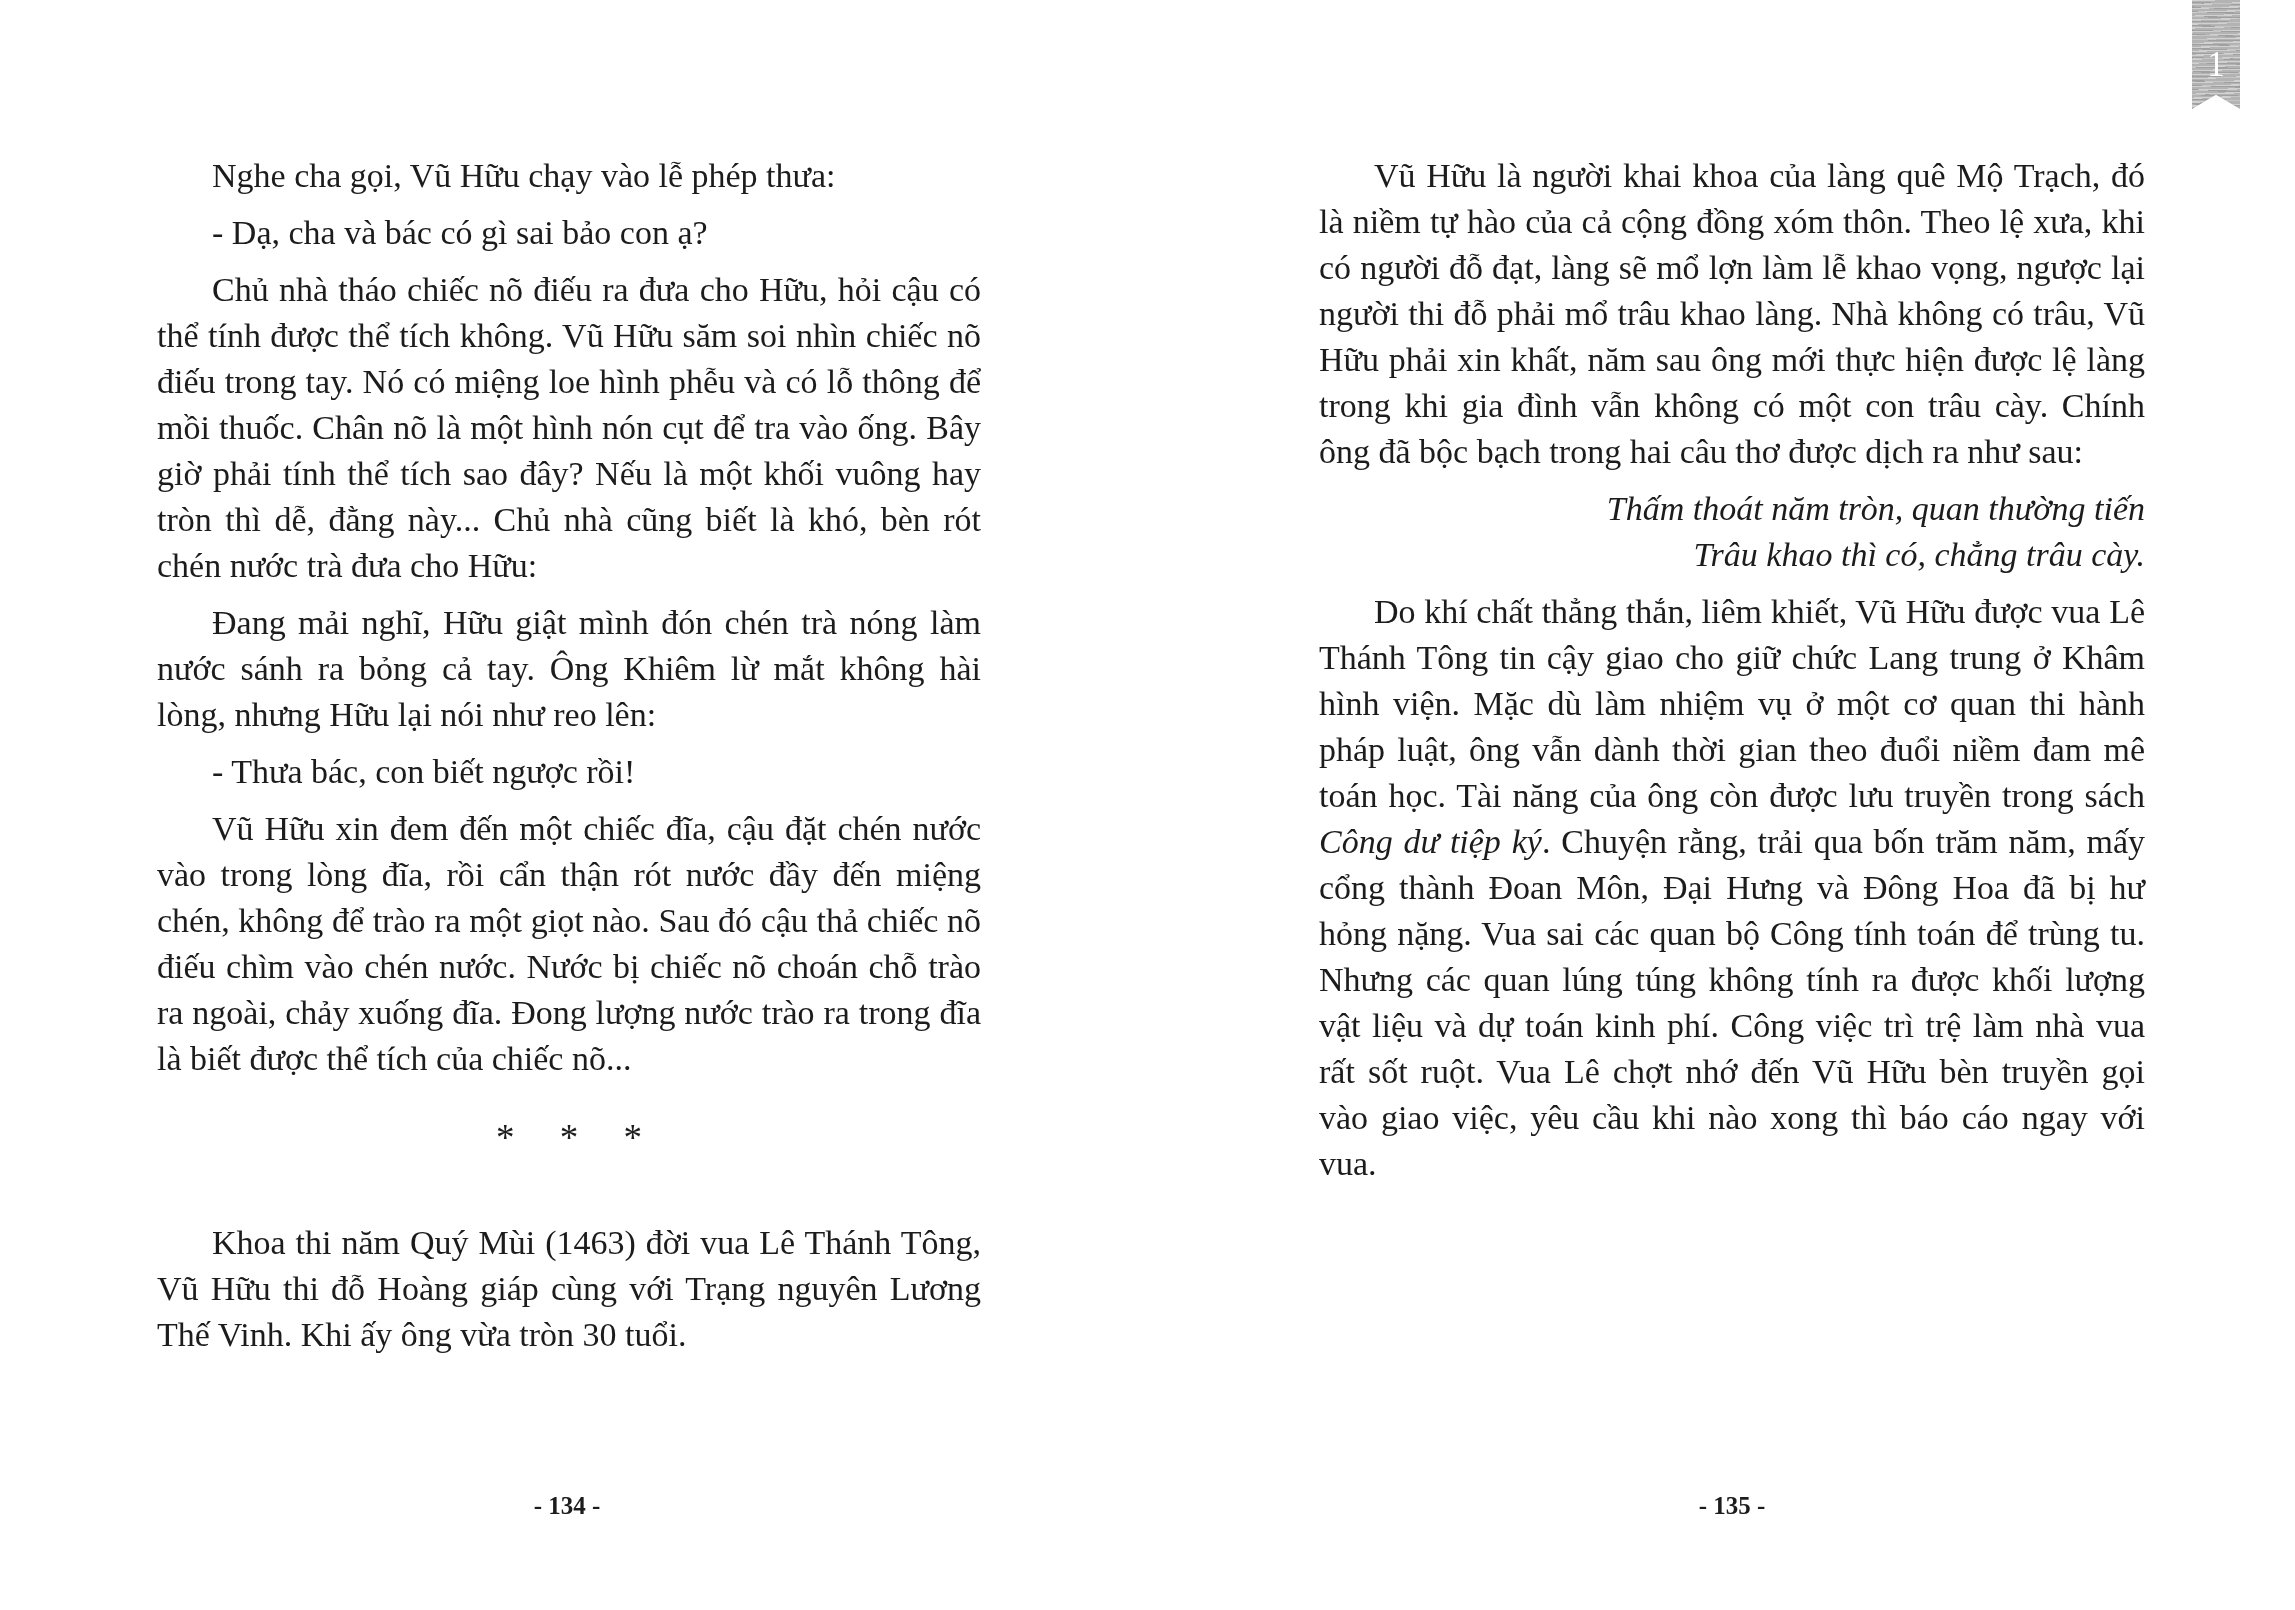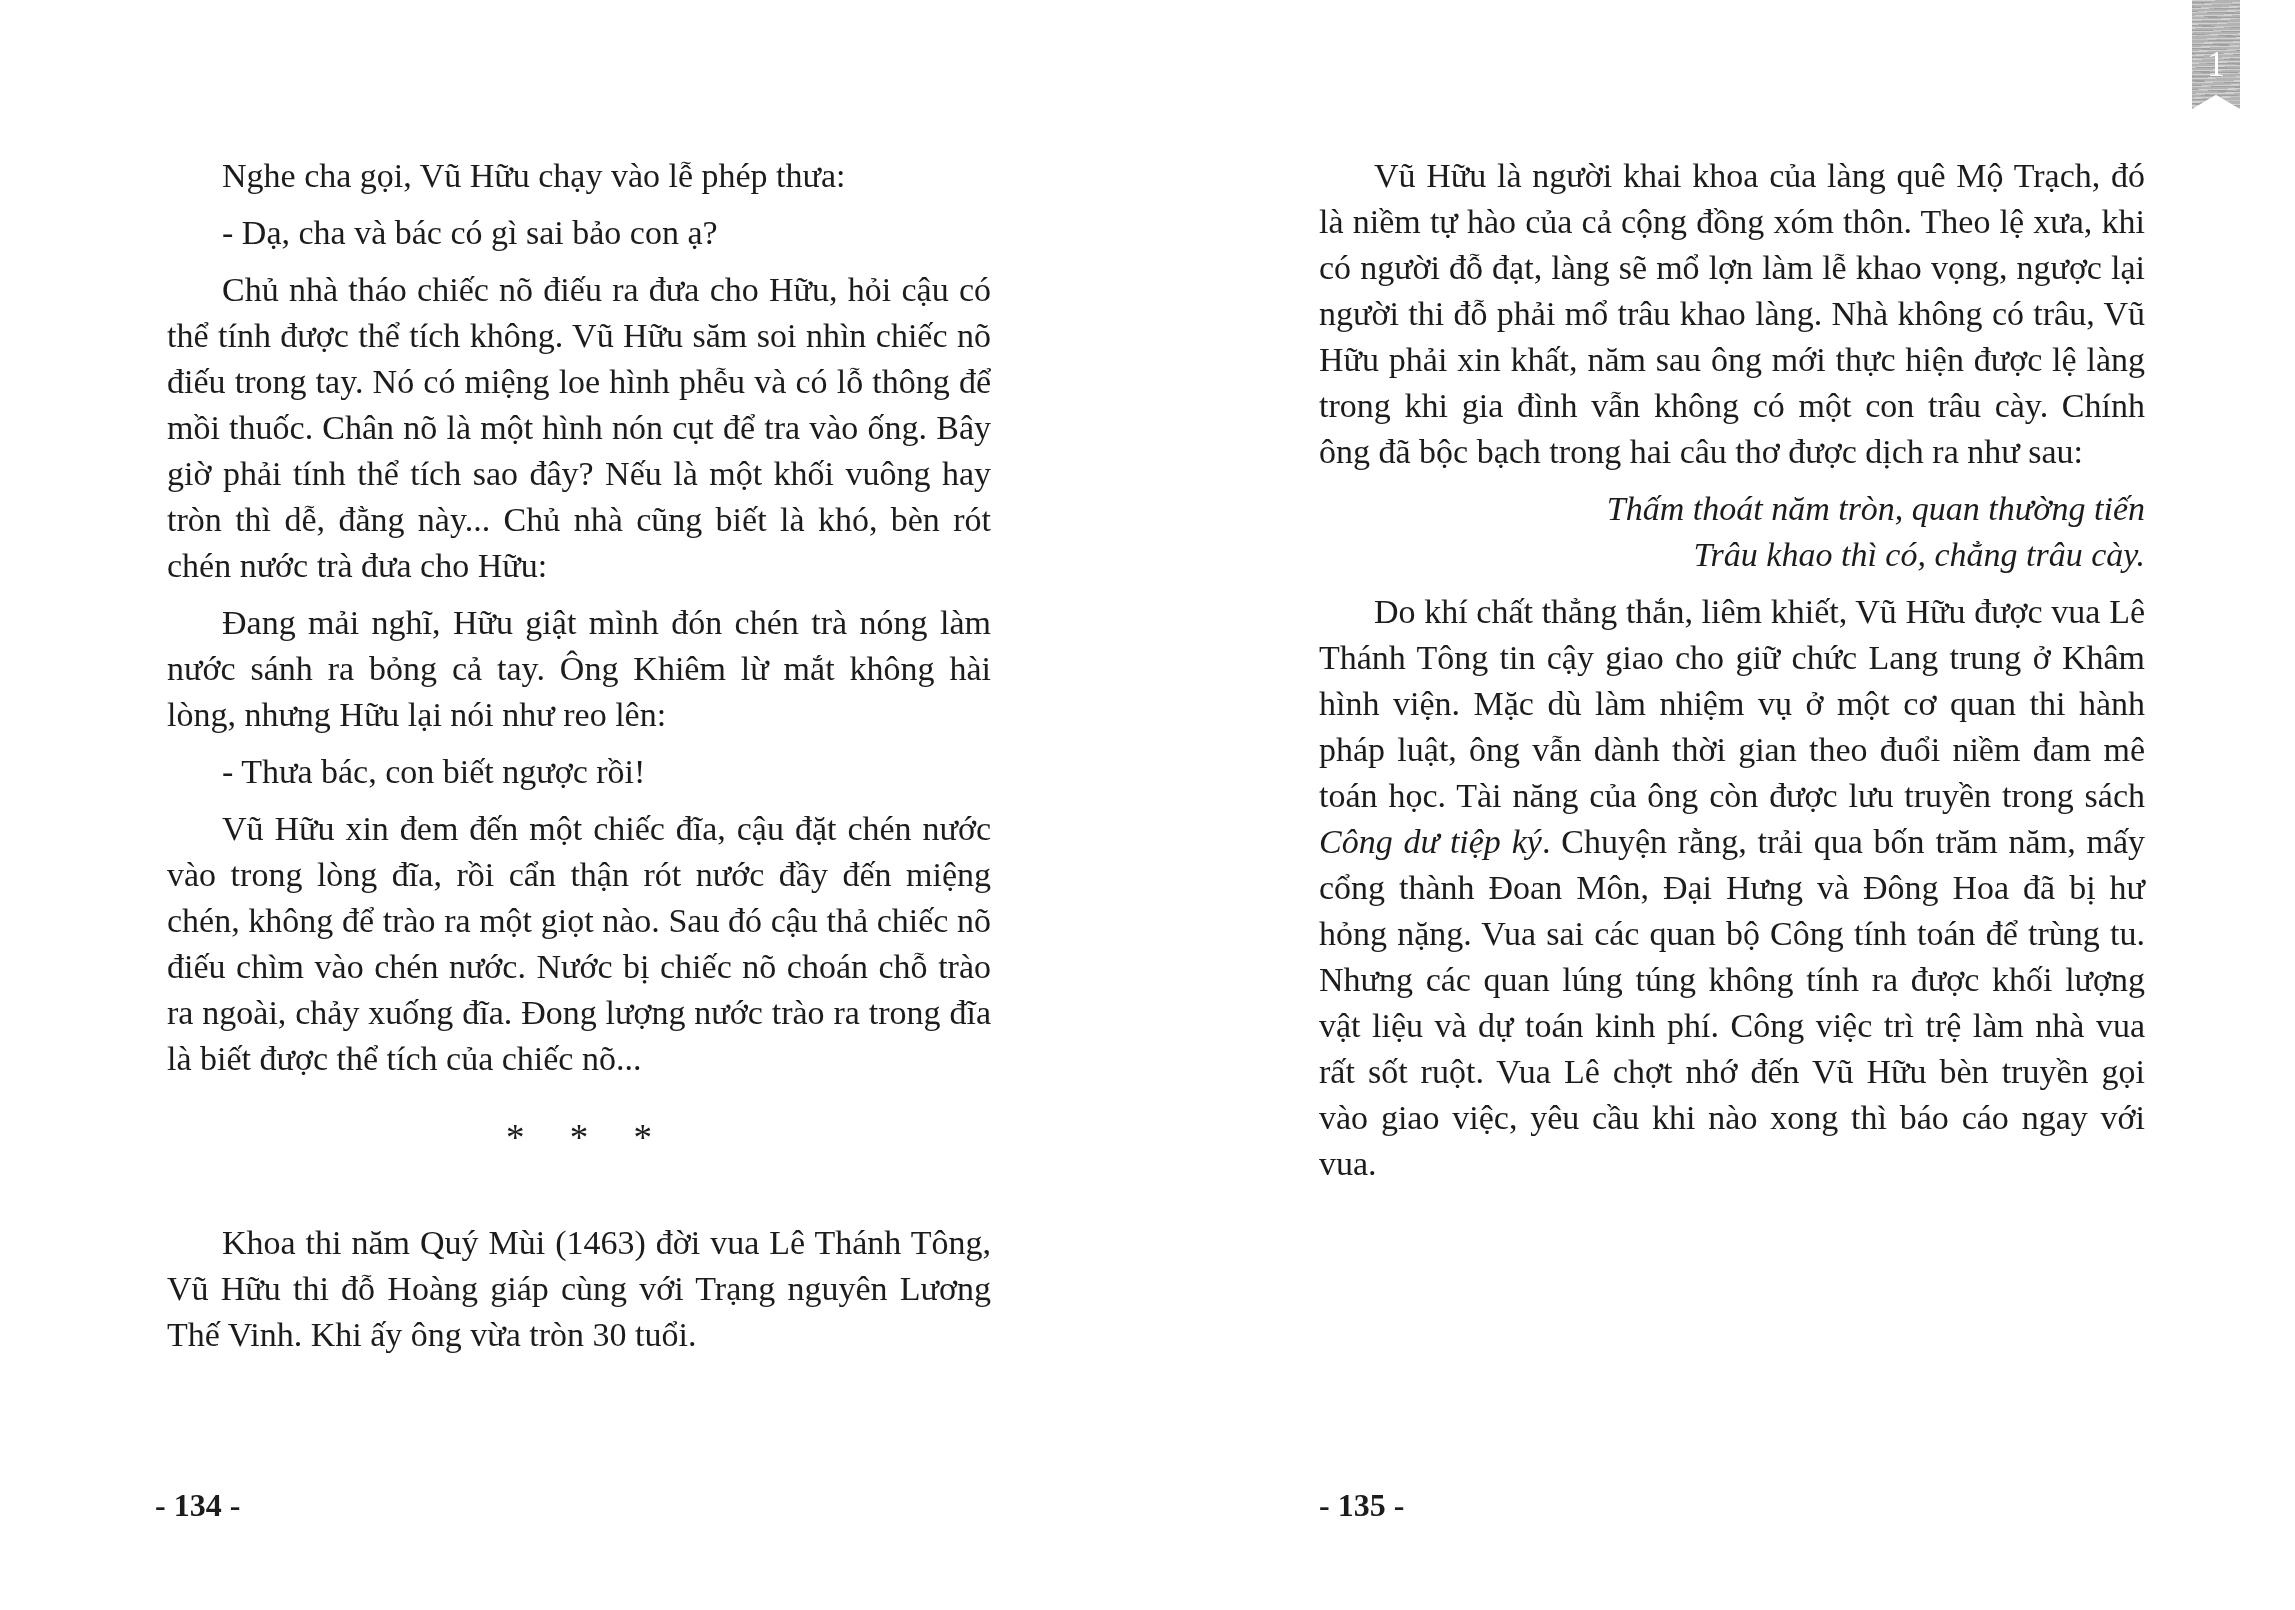--- a/index.html
+++ b/index.html
@@ -18,21 +18,21 @@
     background: #ffffff;
     font-family: "Liberation Serif", "DejaVu Serif", serif;
     color: #1c1c1c;
   }
   .page-column {
     position: absolute;
     top: 153px;
     font-size: 34px;
     line-height: 46px;
   }
-  #left-column  { left: 167px;  width: 824px; }
+  #left-column  { left: 157px;  width: 824px; }
   #right-column { left: 1319px; width: 826px; }
 
   .para {
     margin: 0 0 11px 0;
     text-indent: 55px;
     text-align: justify;
     text-justify: inter-word;
     hyphens: none;
   }
   .verse {
@@ -48,24 +48,24 @@
     text-indent: 0;
     word-spacing: 36px;
     font-size: 37px;
   }
 
   .italic-seg { font-style: italic; }
 
   .page-number {
     position: absolute;
     top: 1491px;
-    font-size: 32px;
+    font-size: 25px;
     line-height: 29px;
     font-weight: bold;
-    text-align: left;
+    text-align: center;
     color: #1c1c1c;
     font-family: "Liberation Serif", "DejaVu Serif", serif;
   }
   #page-number-left  { left: 155px;  width: 824px; }
   #page-number-right { left: 1319px; width: 826px; }
 
   #bookmark-ribbon {
     position: absolute;
     left: 2192px;
     top: 0;

